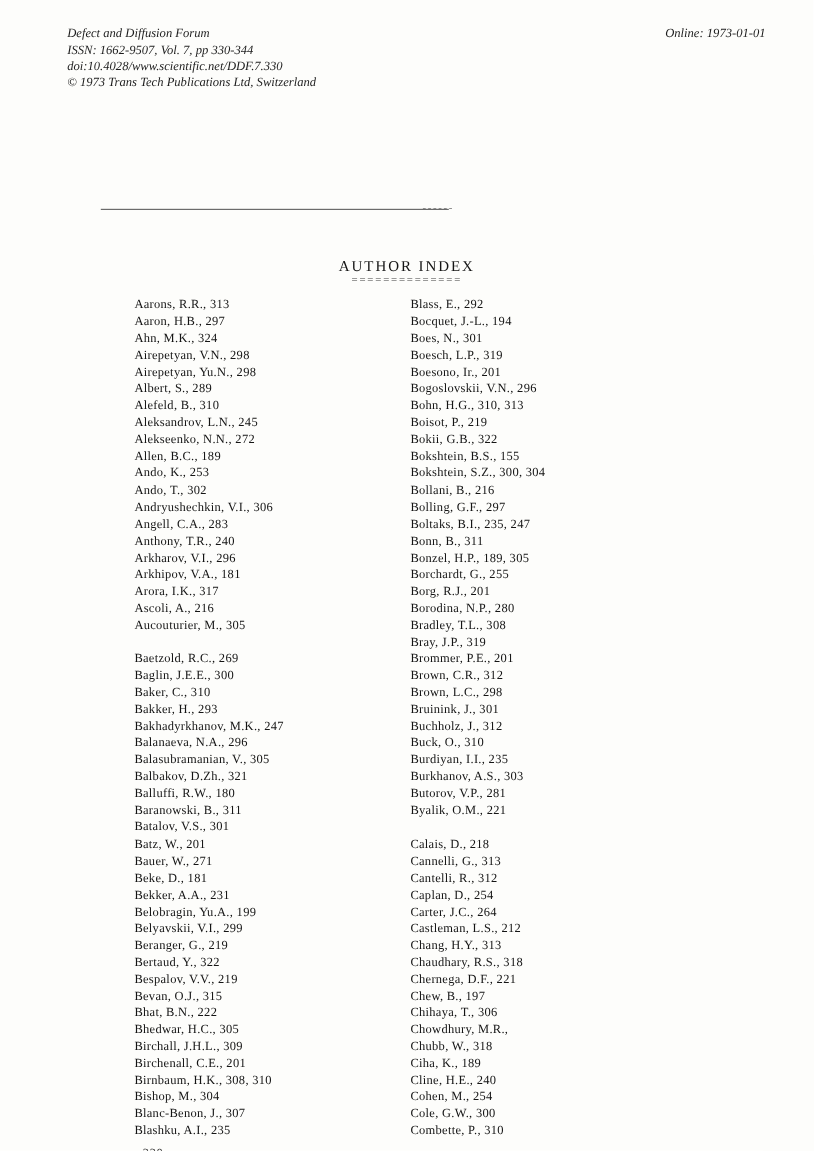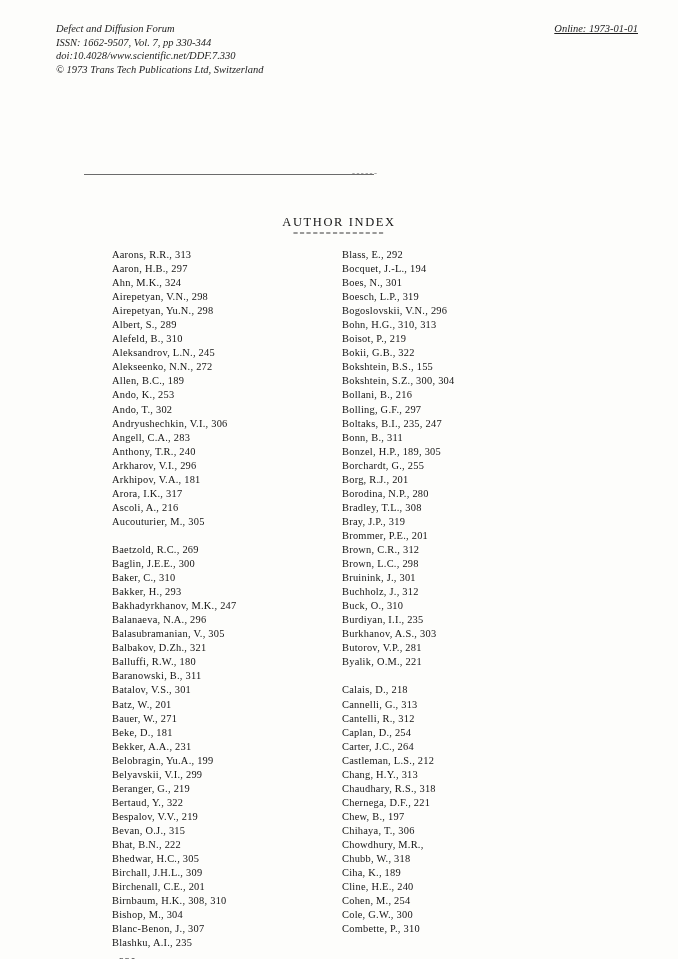--- a/index.html
+++ b/index.html
@@ -32,21 +32,20 @@
   }
   .header-left {
     float: left;
     width: 420px;
   }
   .header-right {
     float: right;
     text-align: left;
     font-style: italic;
     font-size: 10.5px;
-    text-decoration: underline;
   }
   .clear { clear: both; }
 
   .rule {
     position: absolute;
     top: 174px;
     left: 84px;
     width: 290px;
     height: 0;
     border-top: 1px solid #6b6b6b;
@@ -191,20 +190,21 @@
         <div class="entry">Birnbaum, H.K., 308, 310</div>
         <div class="entry">Bishop, M., 304</div>
         <div class="entry">Blanc-Benon, J., 307</div>
         <div class="entry">Blashku, A.I., 235</div>
       </div>
     <div class="col col-right">
         <div class="entry">Blass, E., 292</div>
         <div class="entry">Bocquet, J.-L., 194</div>
         <div class="entry">Boes, N., 301</div>
         <div class="entry">Boesch, L.P., 319</div>
+        <div class="entry">Boesono, Ir., 201</div>
         <div class="entry">Bogoslovskii, V.N., 296</div>
         <div class="entry">Bohn, H.G., 310, 313</div>
         <div class="entry">Boisot, P., 219</div>
         <div class="entry">Bokii, G.B., 322</div>
         <div class="entry">Bokshtein, B.S., 155</div>
         <div class="entry">Bokshtein, S.Z., 300, 304</div>
         <div class="entry">Bollani, B., 216</div>
         <div class="entry">Bolling, G.F., 297</div>
         <div class="entry">Boltaks, B.I., 235, 247</div>
         <div class="entry">Bonn, B., 311</div>

